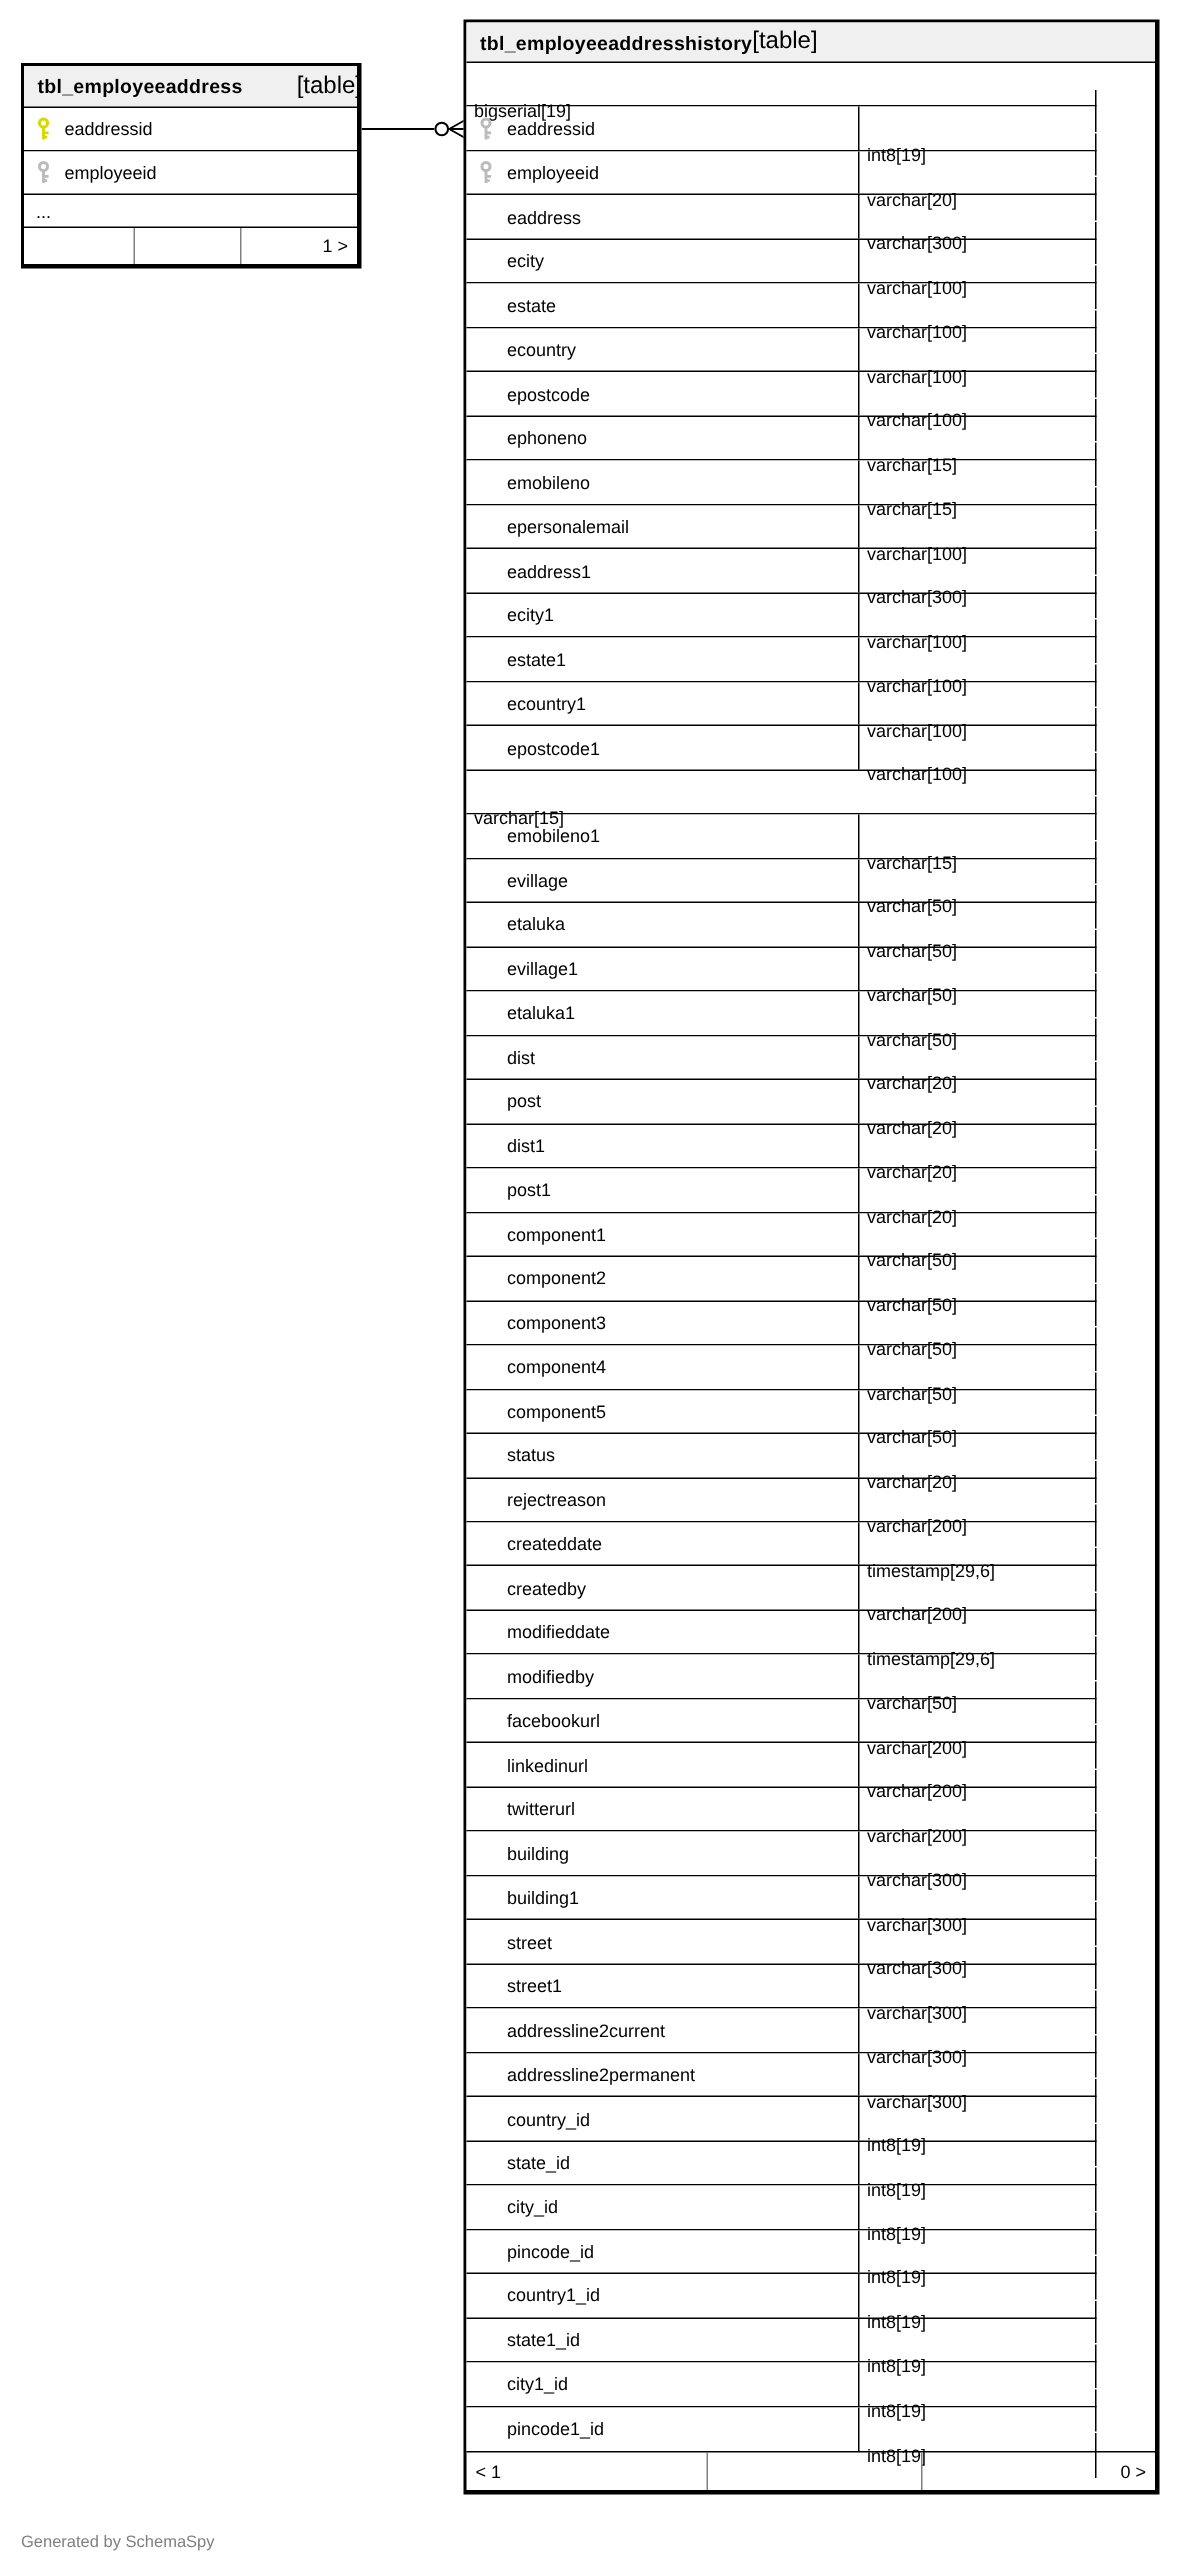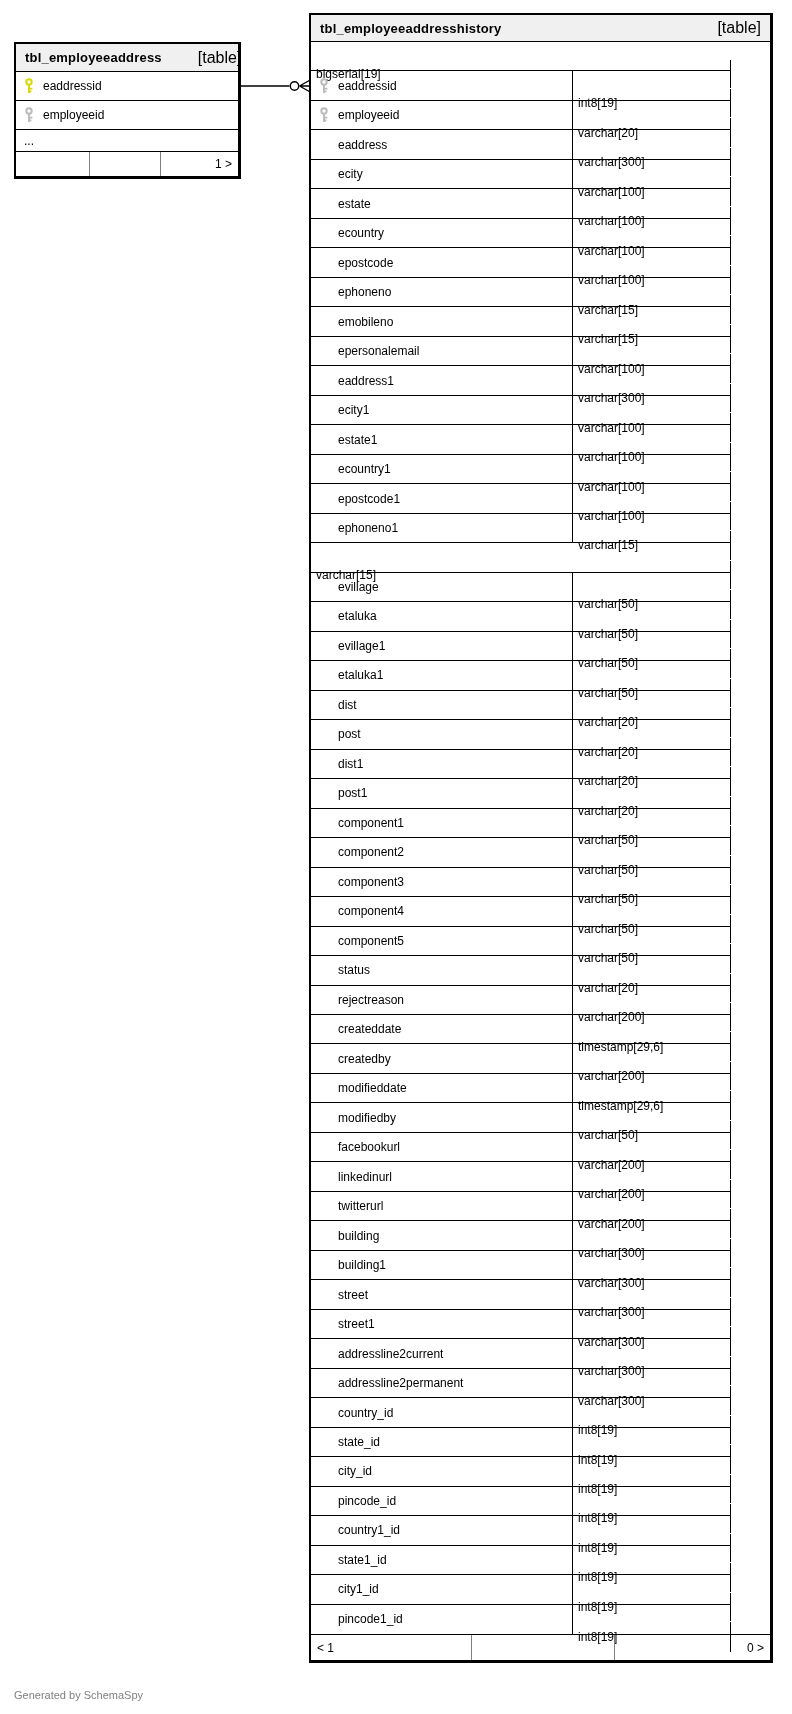--- a/index.html
+++ b/index.html
@@ -17,21 +17,21 @@
     background:#fff;
     border:2px solid #000;
     border-right-width:3px;
     border-bottom-width:3px;
     box-sizing:border-box;
     font-size:12px;
   }
   .thead{
     background:var(--header-bg,#f0f0f0);
     border-bottom:1px solid #000;
-    display:flex; justify-content:space-between; align-items:center;
+    display:flex; justify-content:flex-start; align-items:center;
     padding:0 9px;
     box-sizing:border-box;
   }
   .ttitle{font-weight:bold; font-size:13px; letter-spacing:.2px;}
   .tbadge{font-size:16px; font-weight:normal;}
 
   .trow{display:flex; align-items:center; box-sizing:border-box; border-bottom:1px solid #000; background:#fff;}
   .keyicon{width:10px; height:16px; display:inline-flex; flex:none;}
   .trow[data-key="pk"] .keyicon{color:var(--pk-key,#d8d800);}
   .trow[data-key="fk"] .keyicon{color:var(--fk-key,#bbbbbb);}
@@ -348,34 +348,34 @@
                 <path d="M5 6.8 V15 M5 10.6 H8.4 M5 13.4 H7.4" stroke="currentColor" stroke-width="1.9" fill="none"></path>
               </svg>
             </span>
             <span class="cname">epostcode1</span>
           </div>
           <div class="cell-type">
             <span class="ctype">varchar[100]</span>
           </div>
         </div>
           <div class="trow" data-key="none">
-          <div class="cell-name">
-            <span class="keyicon">
-              <svg viewBox="0 0 10 16" width="10" height="16">
-                <circle cx="5" cy="4" r="2.7" fill="none" stroke="currentColor" stroke-width="2"></circle>
-                <path d="M5 6.8 V15 M5 10.6 H8.4 M5 13.4 H7.4" stroke="currentColor" stroke-width="1.9" fill="none"></path>
-              </svg>
-            </span>
-            <span class="cname">ephoneno1</span>
-          </div>
           <div class="cell-type">
             <span class="ctype">varchar[15]</span>
           </div>
         </div>
           <div class="trow" data-key="none">
+          <div class="cell-name">
+            <span class="keyicon">
+              <svg viewBox="0 0 10 16" width="10" height="16">
+                <circle cx="5" cy="4" r="2.7" fill="none" stroke="currentColor" stroke-width="2"></circle>
+                <path d="M5 6.8 V15 M5 10.6 H8.4 M5 13.4 H7.4" stroke="currentColor" stroke-width="1.9" fill="none"></path>
+              </svg>
+            </span>
+            <span class="cname">emobileno1</span>
+          </div>
           <div class="cell-type">
             <span class="ctype">varchar[15]</span>
           </div>
         </div>
           <div class="trow" data-key="none">
           <div class="cell-name">
             <span class="keyicon">
               <svg viewBox="0 0 10 16" width="10" height="16">
                 <circle cx="5" cy="4" r="2.7" fill="none" stroke="currentColor" stroke-width="2"></circle>
                 <path d="M5 6.8 V15 M5 10.6 H8.4 M5 13.4 H7.4" stroke="currentColor" stroke-width="1.9" fill="none"></path>

